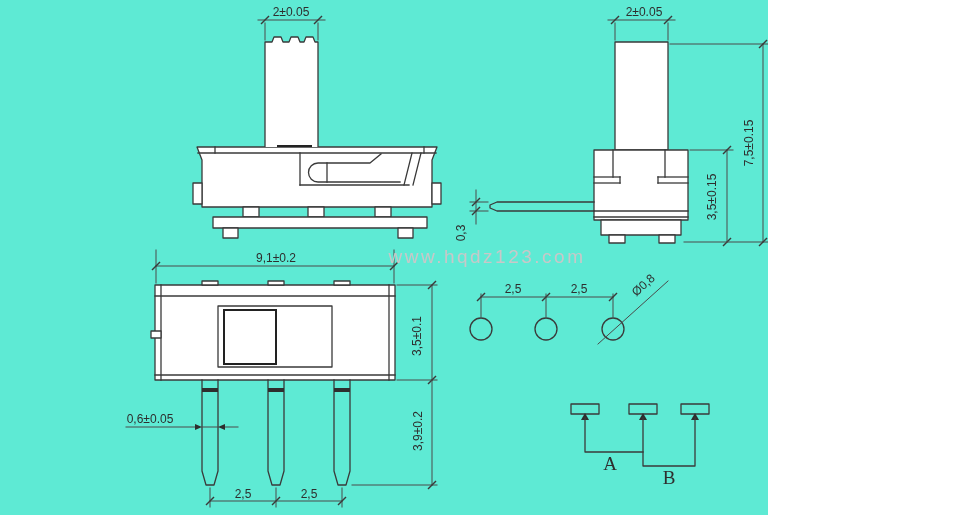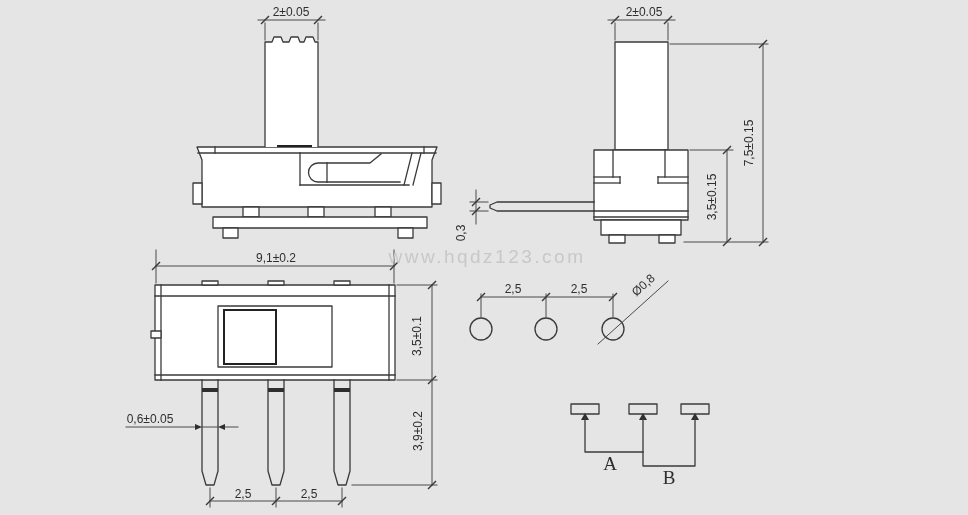--- a/index.html
+++ b/index.html
@@ -1,16 +1,16 @@
 <!DOCTYPE html>
 <html><head>
 <meta charset="utf-8">
 <style>
   html,body{margin:0;padding:0;background:#fff;}
-  .stage{position:relative;width:968px;height:515px;background:#e5e5e5;overflow:hidden;
+  .stage{position:relative;width:768px;height:515px;background:#5eead4;overflow:hidden;
          font-family:"Liberation Sans", sans-serif;}
   svg{display:block;}
   .part{stroke:#3a3a3a;stroke-width:1.3;fill:none;stroke-linejoin:round;stroke-linecap:square;}
   .part-f{stroke:#3a3a3a;stroke-width:1.3;fill:#ffffff;stroke-linejoin:round;}
   .thick{stroke:#222;stroke-width:2;fill:none;}
   .dim{stroke:#4a4a4a;stroke-width:1;fill:none;stroke-linecap:square;}
   .tick{stroke:#3a3a3a;stroke-width:1.4;}
   .dimtext{font-family:"Liberation Sans", sans-serif;font-size:12px;fill:#2e2e2e;}
   .schtext{font-family:"Liberation Serif", serif;font-size:19px;fill:#2e2e2e;}
   .wm{font-family:"Liberation Sans", sans-serif;font-size:19px;fill:#c8c8c8;letter-spacing:2.5px;}

